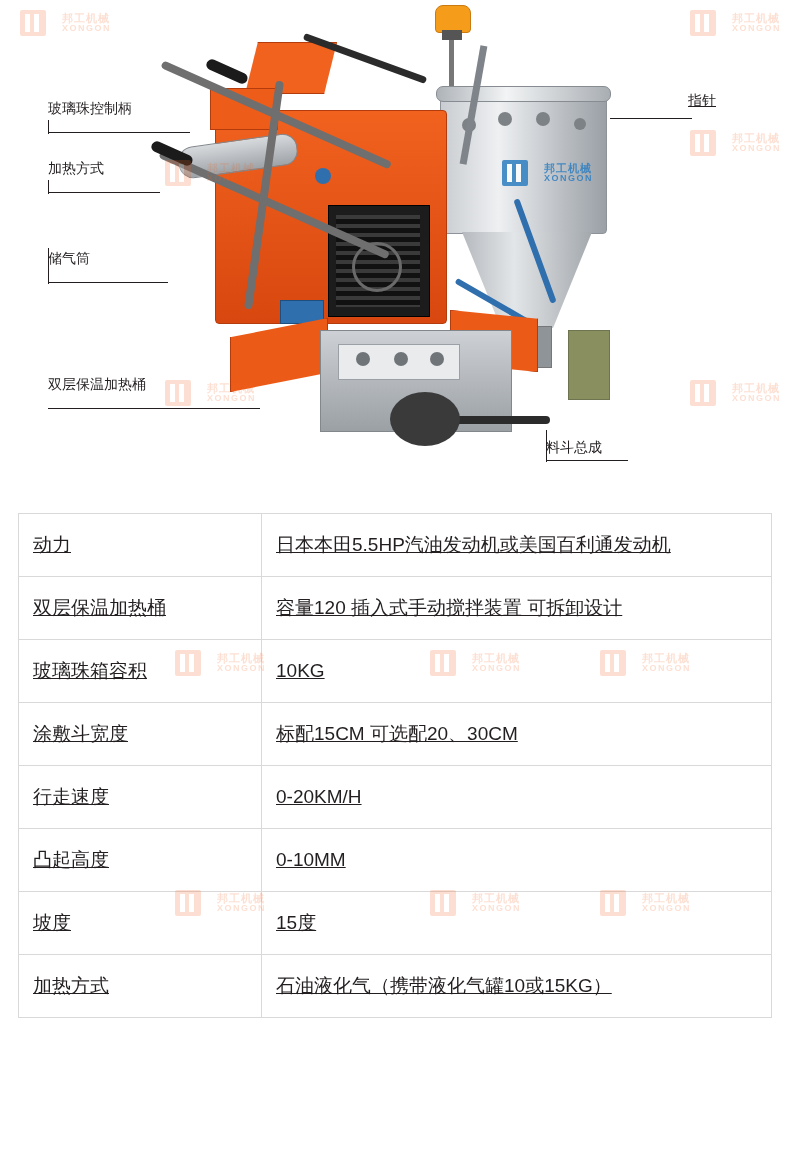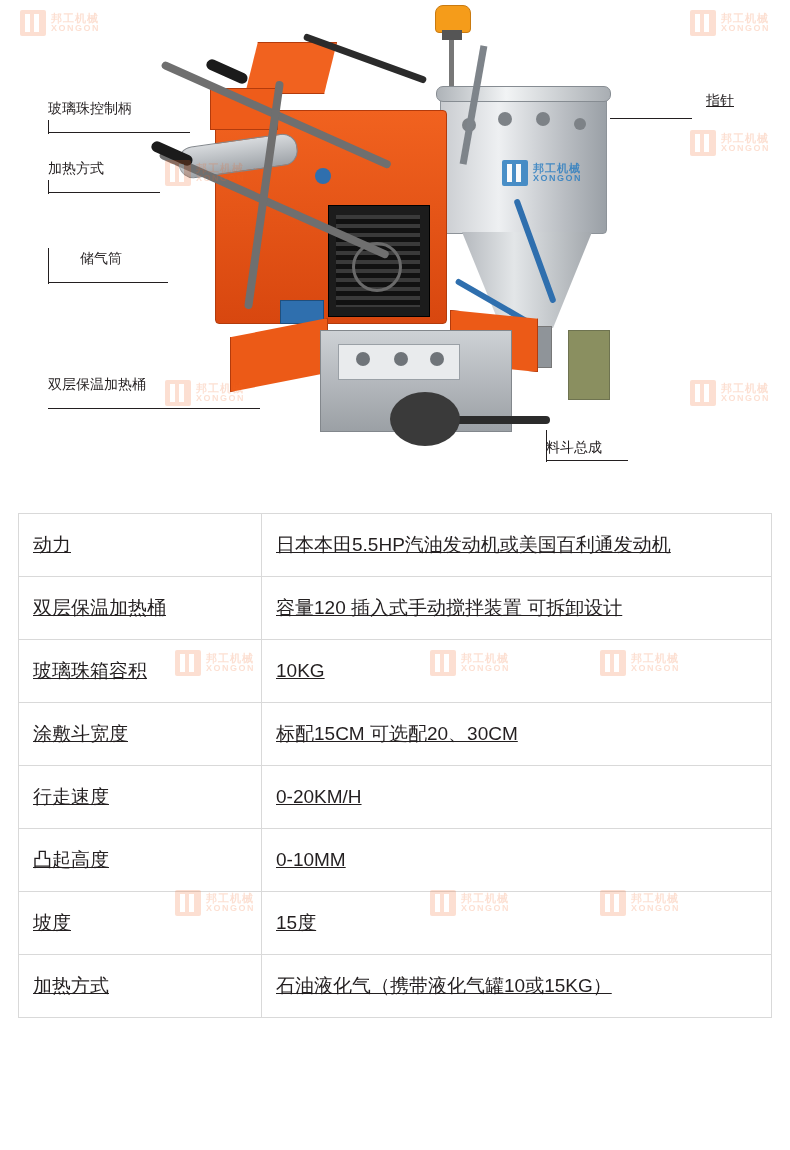--- a/index.html
+++ b/index.html
@@ -23,21 +23,21 @@
     height: 500px;
     background: #ffffff;
     overflow: hidden;
   }
 
   
   .wm {
     position: absolute;
     display: flex;
     align-items: center;
-    gap: 5px;
+    gap: 16px;
     opacity: 0.20;
     pointer-events: none;
   }
   .wm .wm-mark {
     width: 26px; height: 26px;
     background: #f26522;
     position: relative;
     border-radius: 2px;
   }
   .wm .wm-mark:before {
@@ -197,23 +197,23 @@
   <div class="leader-v" style="left:48px;top:180px;height:14px;"></div>
   <div class="leader" style="left:48px;top:282px;width:120px;"></div>
   <div class="leader-v" style="left:48px;top:248px;height:36px;"></div>
   <div class="leader" style="left:48px;top:408px;width:212px;"></div>
   <div class="leader" style="left:610px;top:118px;width:82px;"></div>
   <div class="leader" style="left:546px;top:460px;width:82px;"></div>
   <div class="leader-v" style="left:546px;top:430px;height:32px;"></div>
 
   <div class="callout" style="left:48px;top:118px;transform:translateY(-100%);">玻璃珠控制柄</div>
   <div class="callout" style="left:48px;top:178px;transform:translateY(-100%);">加热方式</div>
-  <div class="callout" style="left:48px;top:268px;transform:translateY(-100%);padding-left:32px;">储气筒</div>
+  <div class="callout" style="left:48px;top:268px;transform:translateY(-100%);">储气筒</div>
   <div class="callout" style="left:48px;top:394px;transform:translateY(-100%);">双层保温加热桶</div>
-  <div class="callout" style="left:706px;top:110px;transform:translateY(-100%);text-decoration:underline;">指针</div>
+  <div class="callout" style="left:688px;top:110px;transform:translateY(-100%);text-decoration:underline;">指针</div>
   <div class="callout" style="left:546px;top:457px;transform:translateY(-100%);">料斗总成</div>
 
   <div class="wm" style="left:20px;top:10px;">
     <div class="wm-mark"></div>
     <div class="wm-text">
       <div class="wm-cn">邦工机械</div>
       <div class="wm-en">XONGON</div>
     </div>
   </div>
   <div class="wm" style="left:690px;top:10px;">

